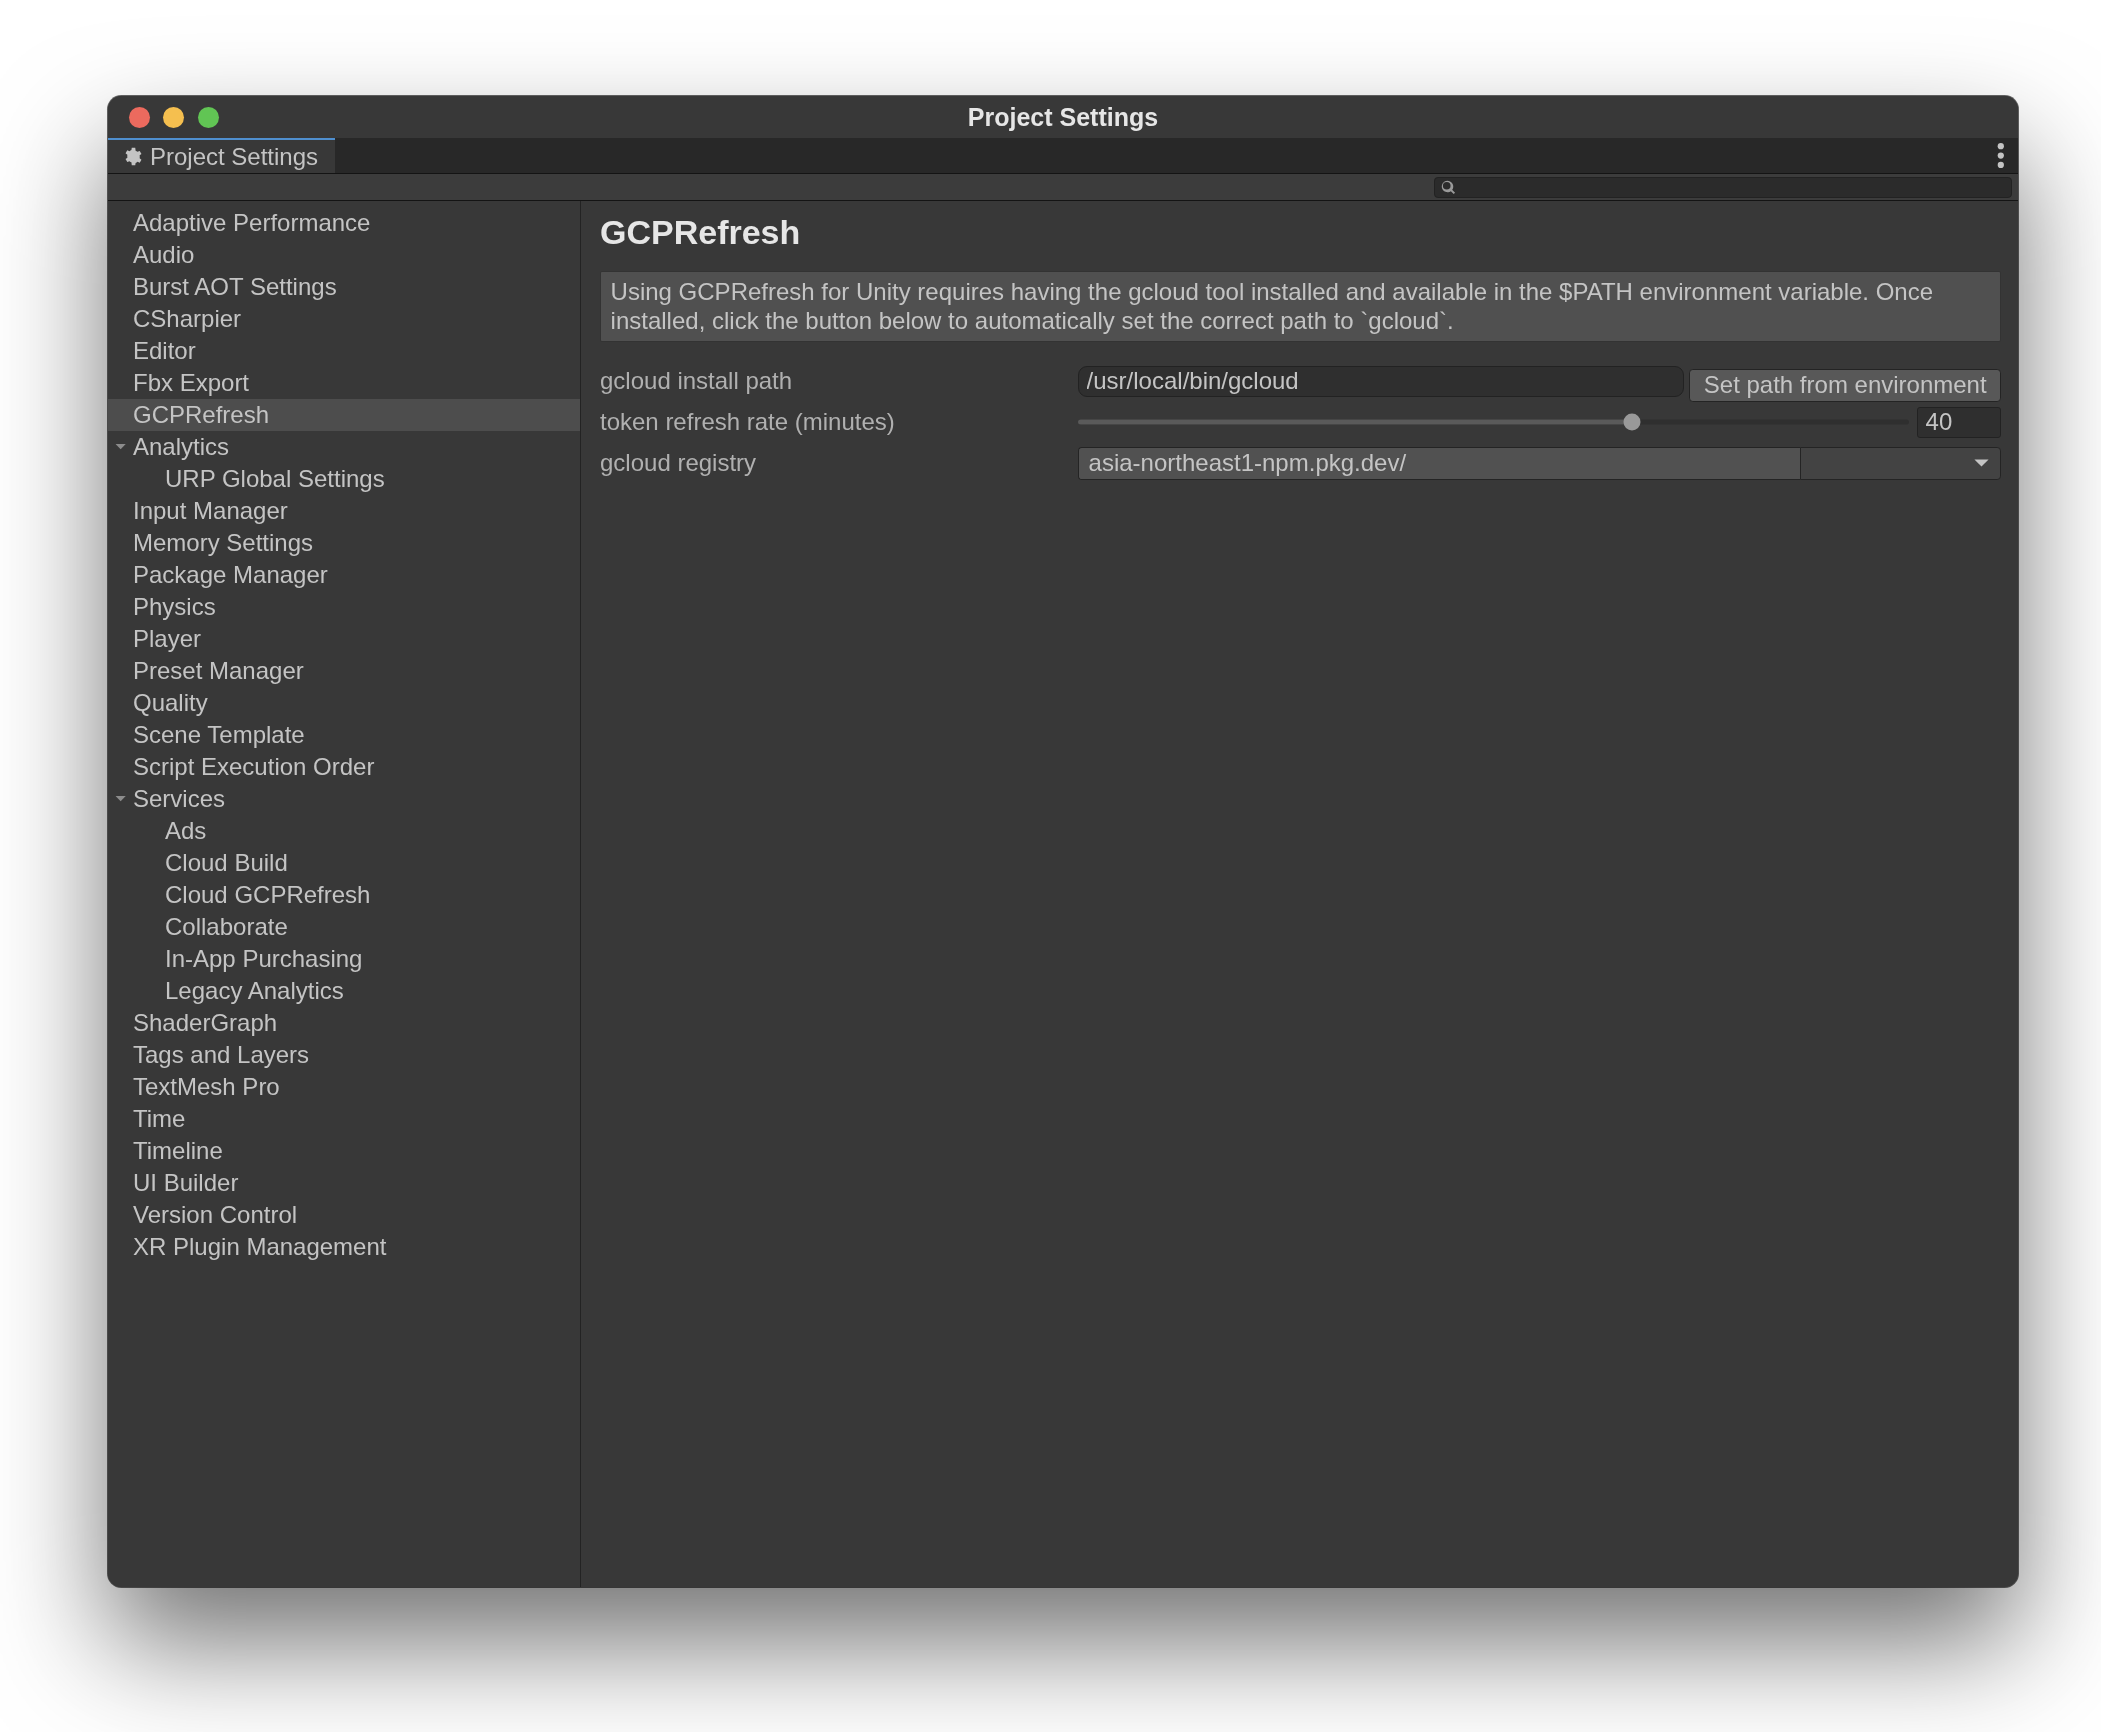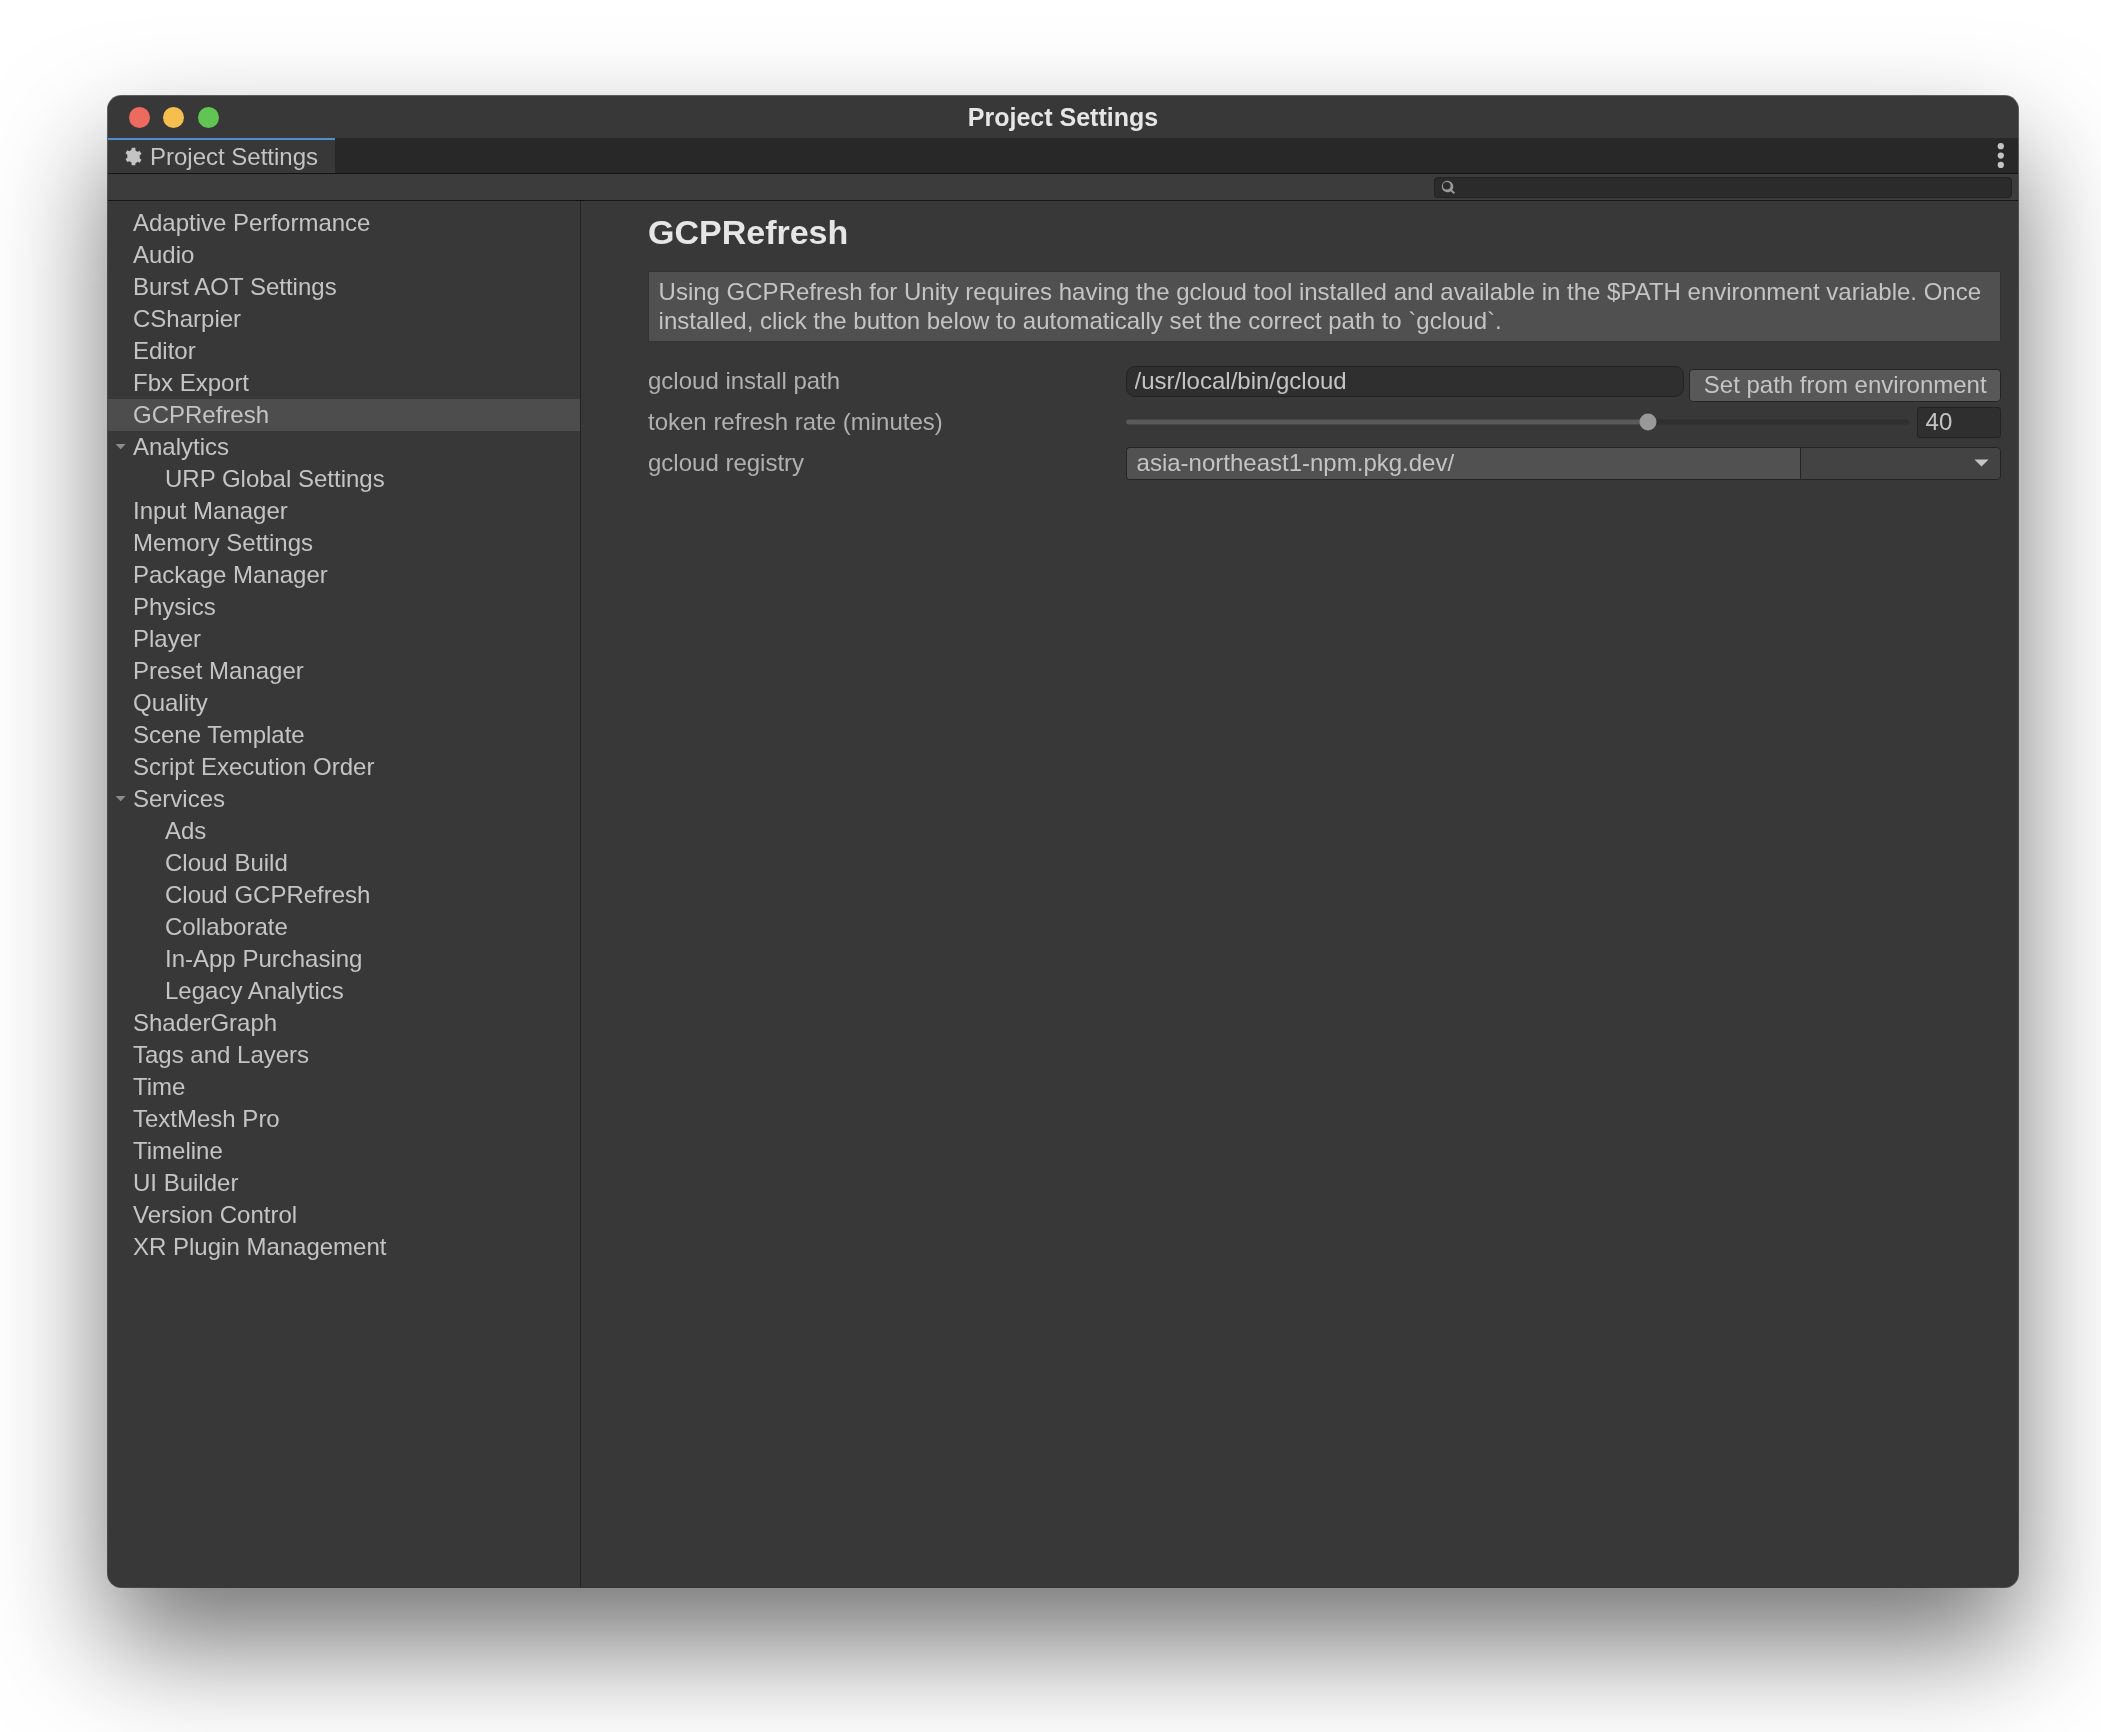--- a/index.html
+++ b/index.html
@@ -152,21 +152,20 @@
     color: var(--text);
     font-size: 19px;
     padding-left: 3.8px;
   }
 
   
   .body {
     flex: 1;
     display: flex;
     min-height: 0;
-    gap: 48px;
   }
 
   .sidebar {
     width: 473px;
     background: var(--bg-sidebar);
     border-right: 1.9px solid #232323;
     overflow: auto;
     padding-top: 5.7px;
   }
   .side-item {
@@ -468,24 +467,24 @@
           <div class="side-item indent2">
             <span>Legacy Analytics</span>
           </div>
           <div class="side-item indent1">
             <span>ShaderGraph</span>
           </div>
           <div class="side-item indent1">
             <span>Tags and Layers</span>
           </div>
           <div class="side-item indent1">
+            <span>TextMesh Pro</span>
+          </div>
+          <div class="side-item indent1">
             <span>Time</span>
-          </div>
-          <div class="side-item indent1">
-            <span>TextMesh Pro</span>
           </div>
           <div class="side-item indent1">
             <span>Timeline</span>
           </div>
           <div class="side-item indent1">
             <span>UI Builder</span>
           </div>
           <div class="side-item indent1">
             <span>Version Control</span>
           </div>

